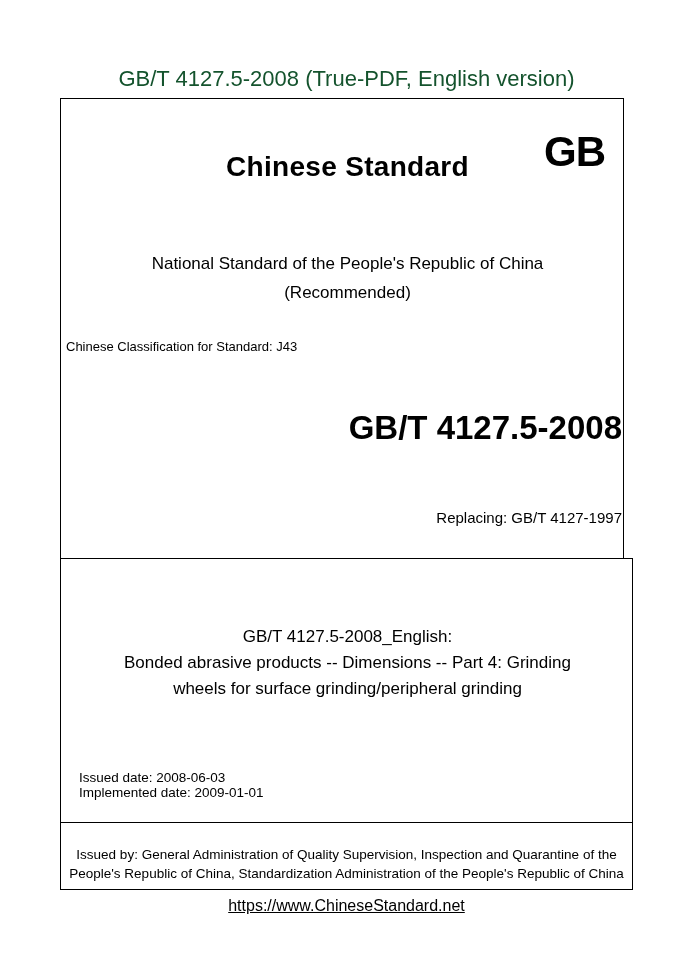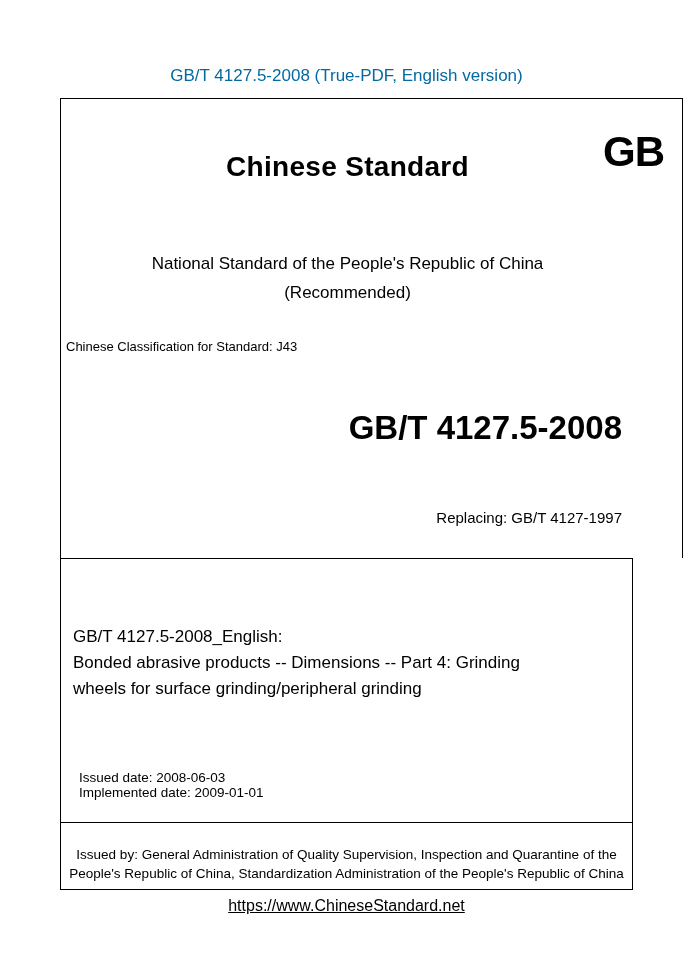--- a/index.html
+++ b/index.html
@@ -20,28 +20,28 @@
     width: 693px;
     height: 980px;
     box-sizing: border-box;
   }
   .top-caption {
     position: absolute;
     top: 66px;
     left: 0;
     width: 693px;
     text-align: center;
-    font-size: 17px;
-    color: #0369a1;
+    font-size: 22px;
+    color: #14532d;
   }
   .main-box {
     position: absolute;
     top: 98px;
     left: 60px;
-    width: 623px;
+    width: 564px;
     height: 460px;
     border: 1px solid #000;
     border-bottom: none;
     box-sizing: border-box;
   }
   .title-row {
     position: relative;
     height: 110px;
   }
   .chinese-standard {
@@ -106,20 +106,21 @@
     height: 264px;
     border: 1px solid #000;
     border-bottom: none;
     box-sizing: border-box;
   }
   .eng-title {
     position: absolute;
     top: 65px;
     left: 12px;
     width: 549px;
+    text-align: center;
     font-size: 17px;
     line-height: 26px;
   }
   .dates {
     position: absolute;
     bottom: 22px;
     left: 0;
     width: 573px;
     box-sizing: border-box;
     padding: 0 18px;

